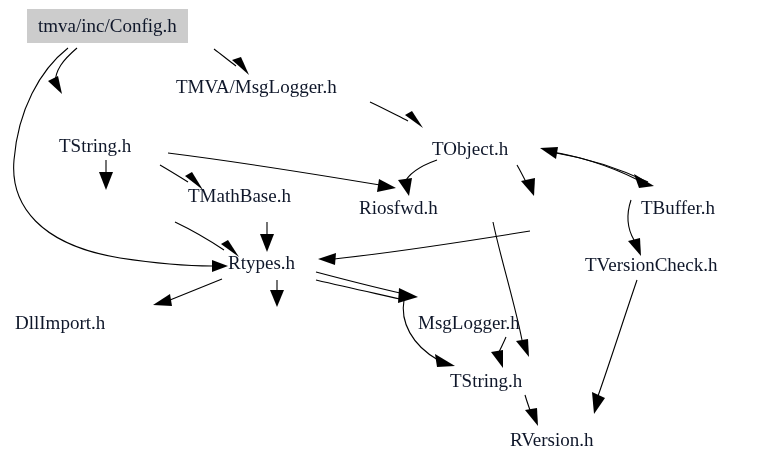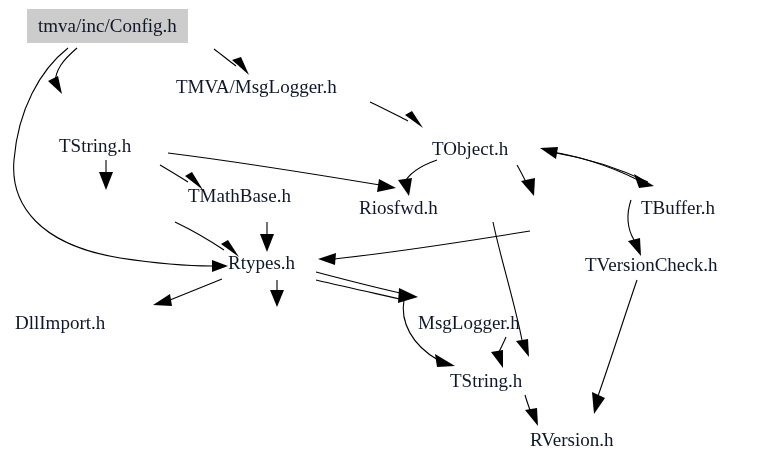--- a/index.html
+++ b/index.html
@@ -168,15 +168,15 @@
 
   <div class="node-label" style="left:585px; top:255px;">TVersionCheck.h</div>
 
   <div class="node-label" style="left:15px; top:313px;">DllImport.h</div>
 
 
   <div class="node-label" style="left:418px; top:313px;">MsgLogger.h</div>
 
   <div class="node-label" style="left:450px; top:371px;">TString.h</div>
 
-  <div class="node-label" style="left:530px; top:430px;">RVersion.h</div>
+  <div class="node-label" style="left:510px; top:430px;">RVersion.h</div>
 
 </div>
 
 </body></html>

